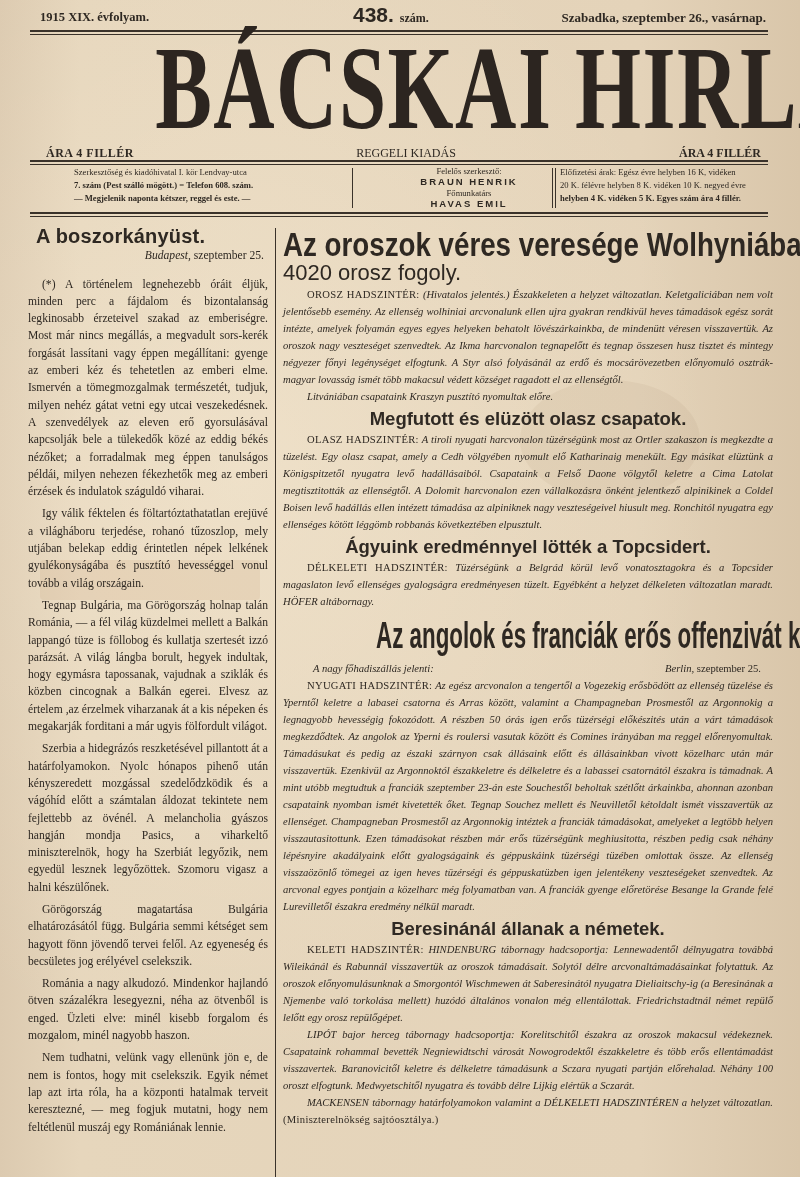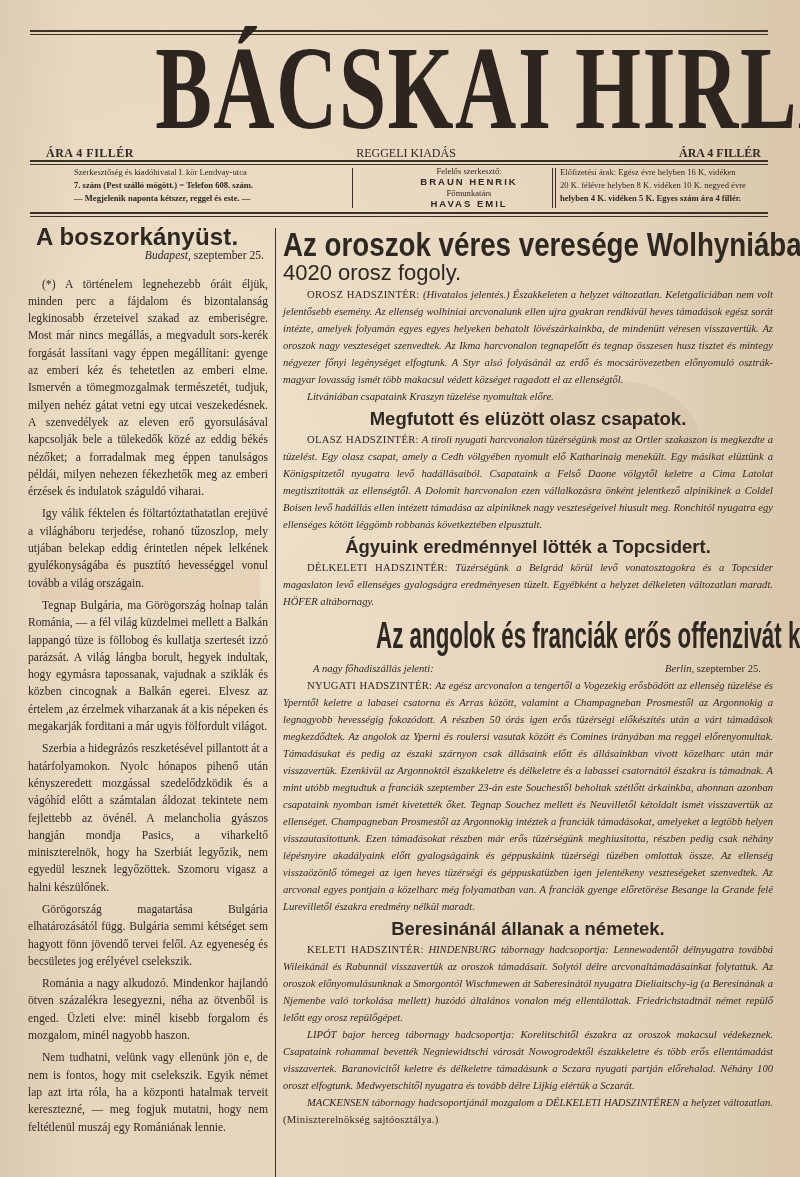--- a/index.html
+++ b/index.html
@@ -52,21 +52,21 @@
   .info .vline { position: absolute; top: 2px; width: 1px; height: 40px; background: #3a322a; }
   .info .mid .staff { font-family: "Liberation Sans", sans-serif; font-weight: bold; letter-spacing: 2px; font-size: 9.5px; }
   .rule3 { top: 212px; left: 30px; width: 738px; }
 
   
   .col-divider { top: 228px; left: 275px; width: 1px; height: 950px; background: #3a322a; }
 
   
   .leftcol { top: 226px; left: 28px; width: 240px; font-size: 11.6px; line-height: 17.3px; text-align: justify; }
   .leftcol h1 {
-    font-family: "Liberation Sans", sans-serif; font-weight: bold; font-size: 24px;
+    font-family: "Liberation Sans", sans-serif; font-weight: bold; font-size: 20px;
     margin: 2px 0 2px 8px; letter-spacing: 0.2px; text-align: left; white-space: nowrap;
   }
   .leftcol .dateline { text-align: right; font-style: italic; margin: 0 0 11px 0; padding-right: 4px; }
   .leftcol .dateline span.n { font-style: normal; }
   .leftcol p { margin: 0 0 5px 0; text-indent: 14px; hyphens: auto; }
 
   
   .rightcol { top: 226px; left: 283px; width: 490px; font-size: 10.6px; line-height: 17px; }
   .rightcol h2.big1 {
     margin: 0; font-family: "Liberation Sans", sans-serif; font-weight: bold;
@@ -95,20 +95,25 @@
   .stain { position: absolute; border-radius: 50%; background: rgba(120,90,50,0.06); }
 </style>
 </head>
 <body>
 
 <div class="page">
 
   <div class="stain" style="left:520px;top:380px;width:180px;height:120px;"></div>
   <div class="stain" style="left:40px;top:560px;width:220px;height:40px;background:rgba(180,120,70,0.10);border-radius:4px;"></div>
 
+  <div class="abs topline">
+    <span class="year">1915 XIX. évfolyam.</span>
+    <span class="issue"><span>438.</span> <small>szám.</small></span>
+    <span class="date">Szabadka, szeptember 26., vasárnap.</span>
+  </div>
   <div class="abs rule-double rule1"></div>
 
   <div class="abs masthead"><span>BÁCSKAI HIRLAP</span></div>
 
   <div class="abs subhead">
     <span class="l">ÁRA 4 FILLÉR</span>
     <span class="c">REGGELI KIADÁS</span>
     <span class="r">ÁRA 4 FILLÉR</span>
   </div>
   <div class="abs rule-double rule2"></div>
@@ -151,34 +156,34 @@
     <p>Görögország magatartása Bulgária elhatározásától függ. Bulgária semmi kétséget sem hagyott fönn jövendő tervei felől. Az egyeneség és becsületes jog erélyével cselekszik.</p>
     <p>Románia a nagy alkudozó. Mindenkor hajlandó ötven százalékra lesegyezni, néha az ötvenből is enged. Üzleti elve: minél kisebb forgalom és mozgalom, minél nagyobb haszon.</p>
     <p>Nem tudhatni, velünk vagy ellenünk jön e, de nem is fontos, hogy mit cselekszik. Egyik német lap azt irta róla, ha a központi hatalmak terveit keresztezné, — meg fogjuk mutatni, hogy nem feltétlenül muszáj egy Romániának lennie.</p>
   </div>
 
   <div class="abs rightcol">
     <h2 class="big1">Az oroszok véres veresége Wolhyniában</h2>
     <h3 class="sub">4020 orosz fogoly.</h3>
 
     <p><span class="lead">OROSZ HADSZINTÉR:</span> <span>(Hivatalos jelentés.) Északkeleten a helyzet változatlan. Keletgaliciában nem volt jelentősebb esemény. Az ellenség wolhiniai arcvonalunk ellen ujra gyakran rendkivül heves támadások egész sorát intézte, amelyek folyamán egyes egyes helyeken behatolt lövészárkainkba, de mindenütt véresen visszavertük. Az oroszok nagy veszteséget szenvedtek. Az Ikma harcvonalon tegnapelőtt és tegnap összesen husz tisztet és mintegy négyezer főnyi legénységet elfogtunk. A Styr alsó folyásánál az erdő és mocsárövezetben előnyomuló osztrák-magyar lovasság ismét több makacsul védett községet ragadott el az ellenségtől.</span></p>
-    <p>Litvániában csapataink Kraszyn tüzelése nyomultak előre.</p>
+    <p>Litvániában csapataink Kraszyn pusztító nyomultak előre.</p>
 
     <h3 class="sec">Megfutott és elüzött olasz csapatok.</h3>
     <p><span class="lead">OLASZ HADSZINTÉR:</span> <span>A tiroli nyugati harcvonalon tüzérségünk most az Ortler szakaszon is megkezdte a tüzelést. Egy olasz csapat, amely a Cedh völgyében nyomult elő Katharinaig menekült. Egy másikat elüztünk a Königspitzetől nyugatra levő hadállásaiból. Csapataink a Felső Daone völgytől keletre a Cima Latolat megtisztitották az ellenségtől. A Dolomit harcvonalon ezen vállalkozásra önként jelentkező alpinikinek a Coldel Boisen levő hadállás ellen intézett támadása az alpiniknek nagy veszteségeivel hiusult meg. Ronchitól nyugatra egy ellenséges kötött léggömb robbanás következtében elpusztult.</span></p>
 
     <h3 class="sec">Ágyuink eredménnyel lötték a Topcsidert.</h3>
     <p><span class="lead">DÉLKELETI HADSZINTÉR:</span> <span>Tüzérségünk a Belgrád körül levő vonatosztagokra és a Topcsider magaslaton levő ellenséges gyalogságra eredményesen tüzelt. Egyébként a helyzet délkeleten változatlan maradt. HÖFER altábornagy.</span></p>
 
     <h2 class="big2">Az angolok és franciák erős offenzivát kezdtek.</h2>
     <div class="berlin-line">
       <span>A nagy főhadiszállás jelenti:</span>
       <span class="r"><span style="font-style:italic">Berlin,</span> <span>szeptember 25.</span></span>
     </div>
     <p><span class="lead">NYUGATI HADSZINTÉR:</span> <span>Az egész arcvonalon a tengertől a Vogezekig erősbödött az ellenség tüzelése és Yperntől keletre a labasei csatorna és Arras között, valamint a Champagneban Prosmestől az Argonnokig a legnagyobb hevességig fokozódott. A részben 50 órás igen erős tüzérségi előkészités után a várt támadások megkezdődtek. Az angolok az Yperni és roulersi vasutak között és Comines irányában ma reggel előrenyomultak. Támadásukat és pedig az északi szárnyon csak állásaink előtt és állásainkban vivott közelharc után már visszavertük. Ezenkivül az Argonnoktól északkeletre és délkeletre és a labassei csatornától északra is támadnak. A mint utóbb megtudtuk a franciák szeptember 23-án este Souchestől beholtak szétlőtt árkainkba, ahonnan azonban csapataink nyomban ismét kivetették őket. Tegnap Souchez mellett és Neuvilletől kétoldalt ismét visszavertük az ellenséget. Champagneban Prosmestől az Argonnokig intéztek a franciák támadásokat, amelyeket a legtöbb helyen visszautasitottunk. Ezen támadásokat részben már erős tüzérségünk meghiusitotta, részben pedig csak néhány lépésnyire akadályaink előtt gyalogságaink és géppuskáink tüzérségi tüzében omlottak össze. Az ellenség visszaözönlő tömegei az igen heves tüzérségi és géppuskatüzben igen jelentékeny veszteségeket szenvedtek. Az arcvonal egyes pontjain a közelharc még folyamatban van. A franciák gyenge előretörése Besange la Grande felé Lurevilletől északra eredmény nélkül maradt.</span></p>
 
     <h3 class="sec">Beresinánál állanak a németek.</h3>
     <p><span class="lead">KELETI HADSZINTÉR:</span> <span>HINDENBURG tábornagy hadcsoportja: Lennewadentől délnyugatra továbbá Wileikánál és Rabunnál visszavertük az oroszok támadásait. Solytól délre arcvonaltámadásainkat folytattuk. Az oroszok előnyomulásunknak a Smorgontól Wischmewen át Saberesinától nyugatra Dieliaitschy-ig (a Beresinának a Njemenbe való torkolása mellett) huzódó általános vonalon még ellentálottak. Friedrichstadtnál német repülő lelőtt egy orosz repülőgépet.</span></p>
     <p>LIPÓT bajor herceg tábornagy hadcsoportja: Korelitschitől északra az oroszok makacsul védekeznek. Csapataink rohammal bevették Negniewidtschi városát Nowogrodektől északkeletre és több erős ellentámadást visszavertek. Baranovicitől keletre és délkeletre támadásunk a Sczara nyugati partján előrehalad. Néhány 100 oroszt elfogtunk. Medwyetschitől nyugatra és tovább délre Lijkig elértük a Sczarát.</p>
-    <p><span>MACKENSEN tábornagy hadcsoportjánál mozgalom a DÉLKELETI HADSZINTÉREN a helyzet változatlan.</span> <span class="lead">(Miniszterelnökség sajtóosztálya.)</span></p>
+    <p><span>MACKENSEN tábornagy határfolyamokon valamint a DÉLKELETI HADSZINTÉREN a helyzet változatlan.</span> <span class="lead">(Miniszterelnökség sajtóosztálya.)</span></p>
   </div>
 
 </div>
 
 </body></html>

